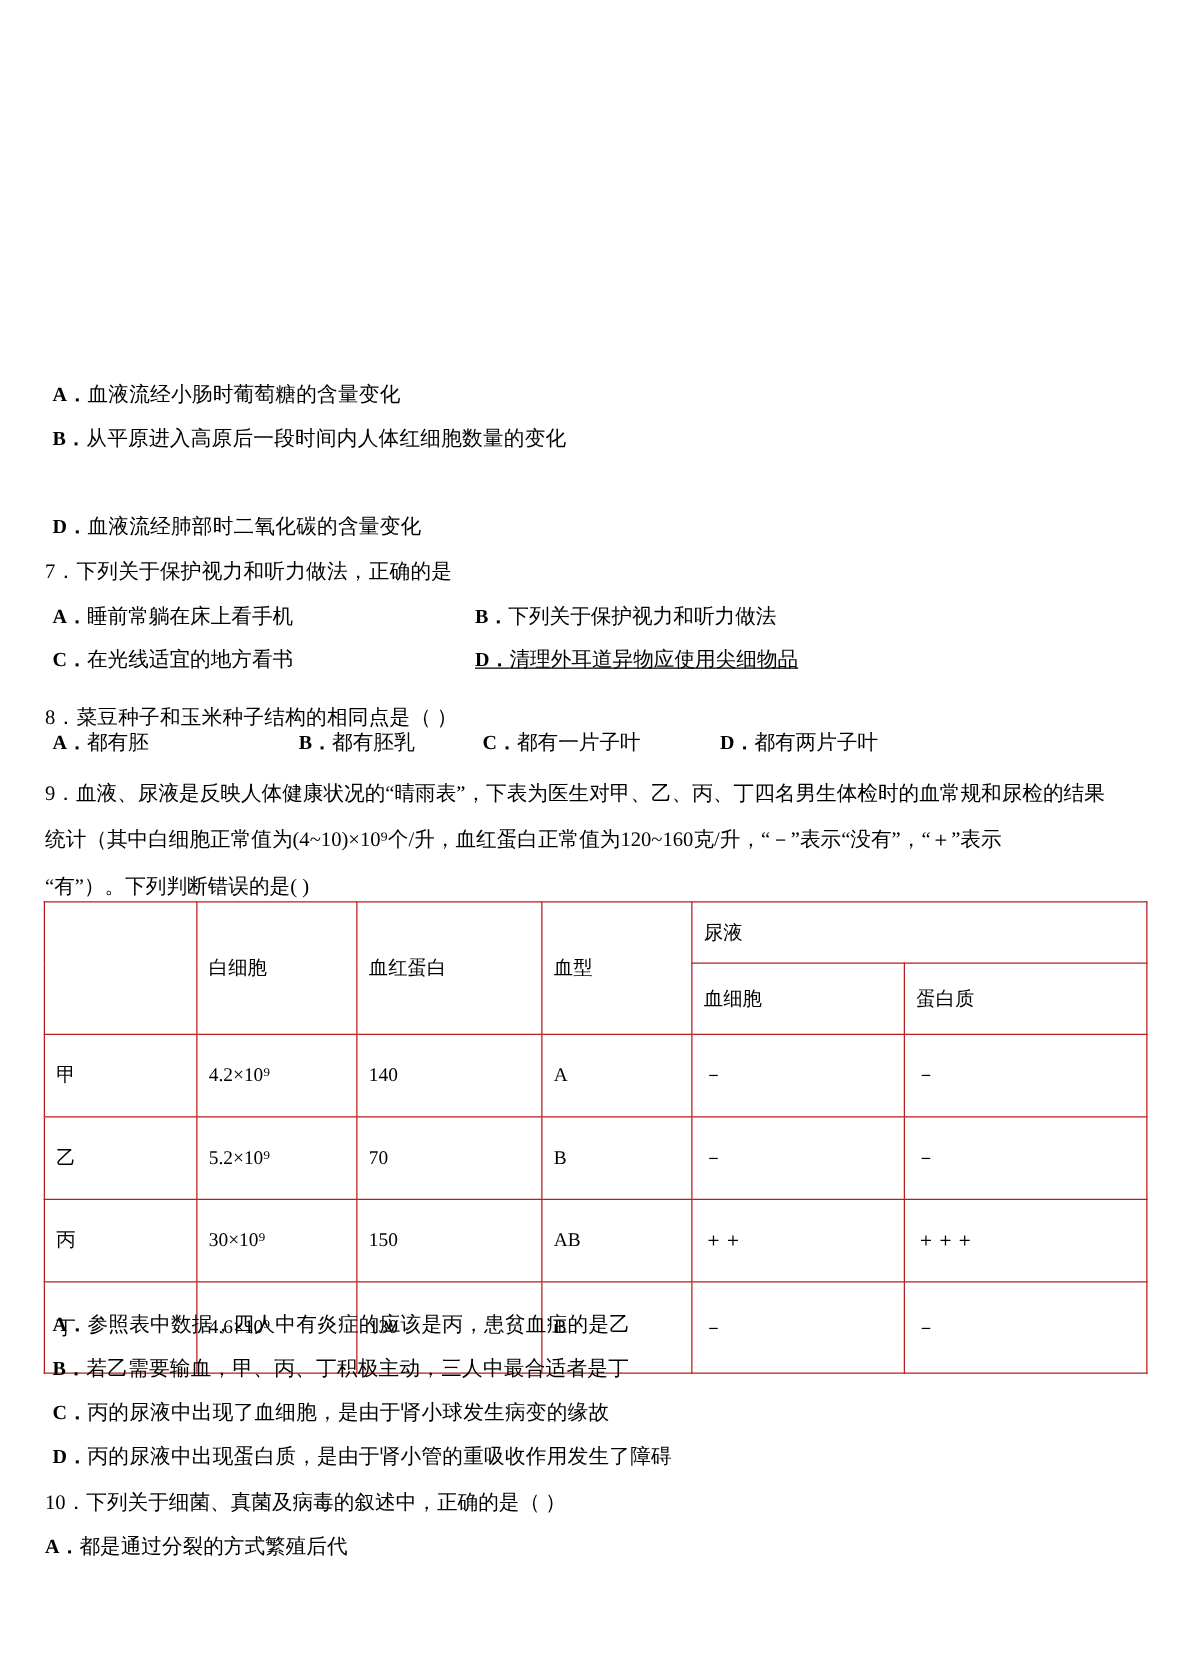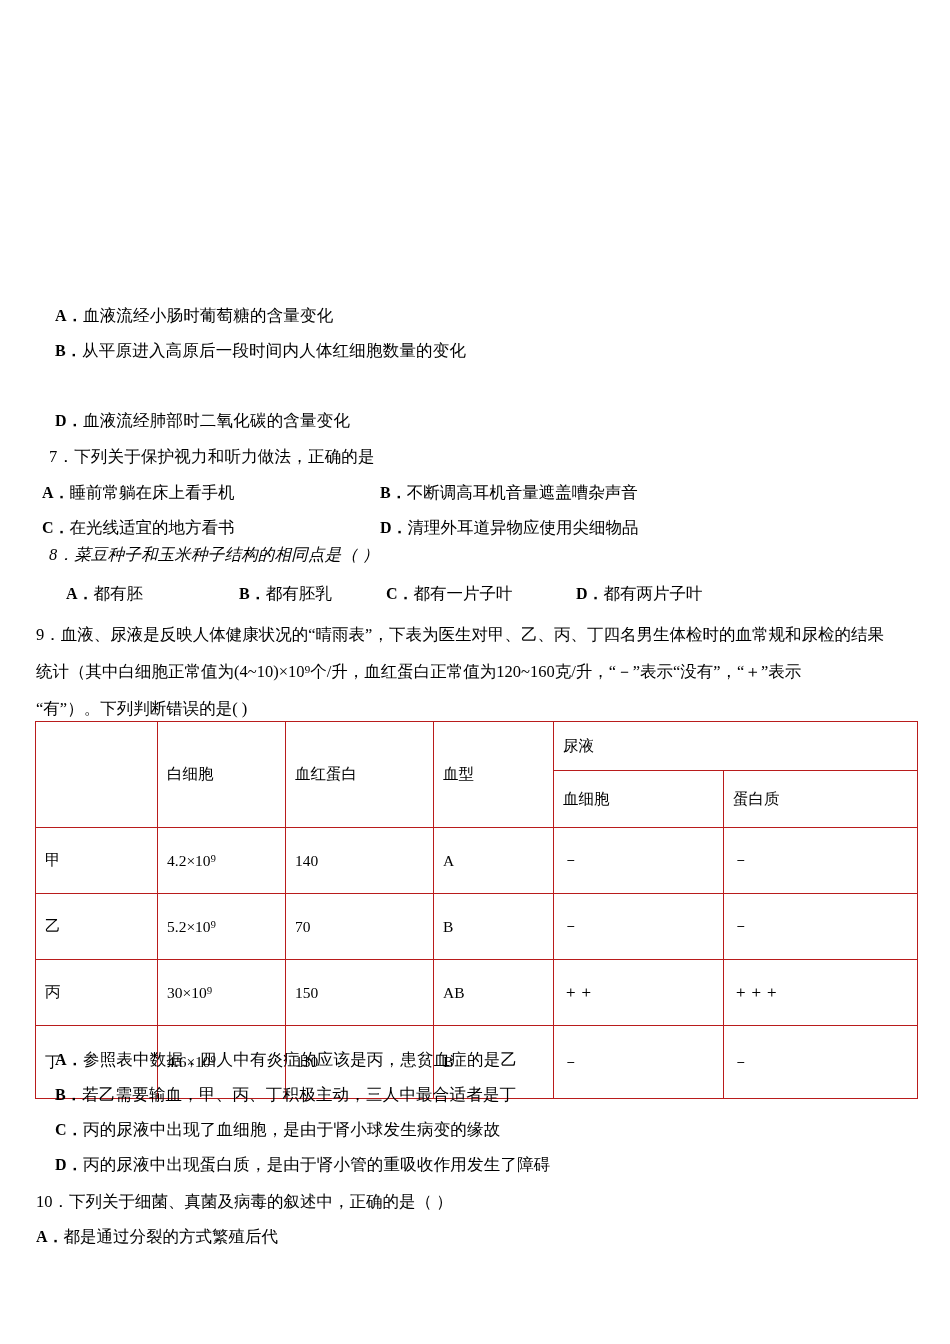--- a/index.html
+++ b/index.html
@@ -33,21 +33,20 @@
   }
   .figure-svg { display: block; }
 
   
   .line {
     position: absolute;
     font-size: 16.5px;
     line-height: 20px;
     white-space: nowrap;
     letter-spacing: 0.2px;
-    margin-left: 13px;
   }
   .opt-letter {
     font-family: "Liberation Serif", "DejaVu Serif", serif;
     font-weight: bold;
     font-size: 16px;
   }
   .stem {
     font-size: 16.5px;
   }
   .indent-a { left: 42px; }
@@ -126,37 +125,37 @@
     <span class="opt-letter">D．</span><span>血液流经肺部时二氧化碳的含量变化</span>
   </div>
 
   <div class="line indent-q stem" style="top:447px;">7．下列关于保护视力和听力做法，正确的是</div>
 
   <div class="optrow" style="top:482px;">
     <span style="position:absolute;left:6px;">
       <span class="opt-letter">A．</span><span>睡前常躺在床上看手机</span>
     </span>
     <span style="position:absolute;left:344px;">
-      <span class="opt-letter">B．</span><span>不断调高耳机音量遮盖嘈杂声音</span>
+      <span class="opt-letter">B．</span><span>下列关于保护视力和听力做法</span>
     </span>
   </div>
 
   <div class="optrow" style="top:517px;">
     <span style="position:absolute;left:6px;">
       <span class="opt-letter">C．</span><span>在光线适宜的地方看书</span>
     </span>
-    <span style="position:absolute;left:344px;">
+    <span style="position:absolute;left:344px;text-decoration:underline;">
       <span class="opt-letter">D．</span><span>清理外耳道异物应使用尖细物品</span>
     </span>
   </div>
 
-  <div class="line indent-q stem" style="top:545px;font-style:italic;">8．菜豆种子和玉米种子结构的相同点是（ ）</div>
+  <div class="line indent-q stem" style="top:564px;">8．菜豆种子和玉米种子结构的相同点是（ ）</div>
 
   <div class="optrow" style="top:583px;">
-    <span style="position:absolute;left:6px;margin-left:24px;">
+    <span style="position:absolute;left:6px;">
       <span class="opt-letter">A．</span><span>都有胚</span>
     </span>
     <span style="position:absolute;left:176px;margin-left:27px;">
       <span class="opt-letter">B．</span><span>都有胚乳</span>
     </span>
     <span style="position:absolute;left:350px;">
       <span class="opt-letter">C．</span><span>都有一片子叶</span>
     </span>
     <span style="position:absolute;left:540px;">
       <span class="opt-letter">D．</span><span>都有两片子叶</span>

